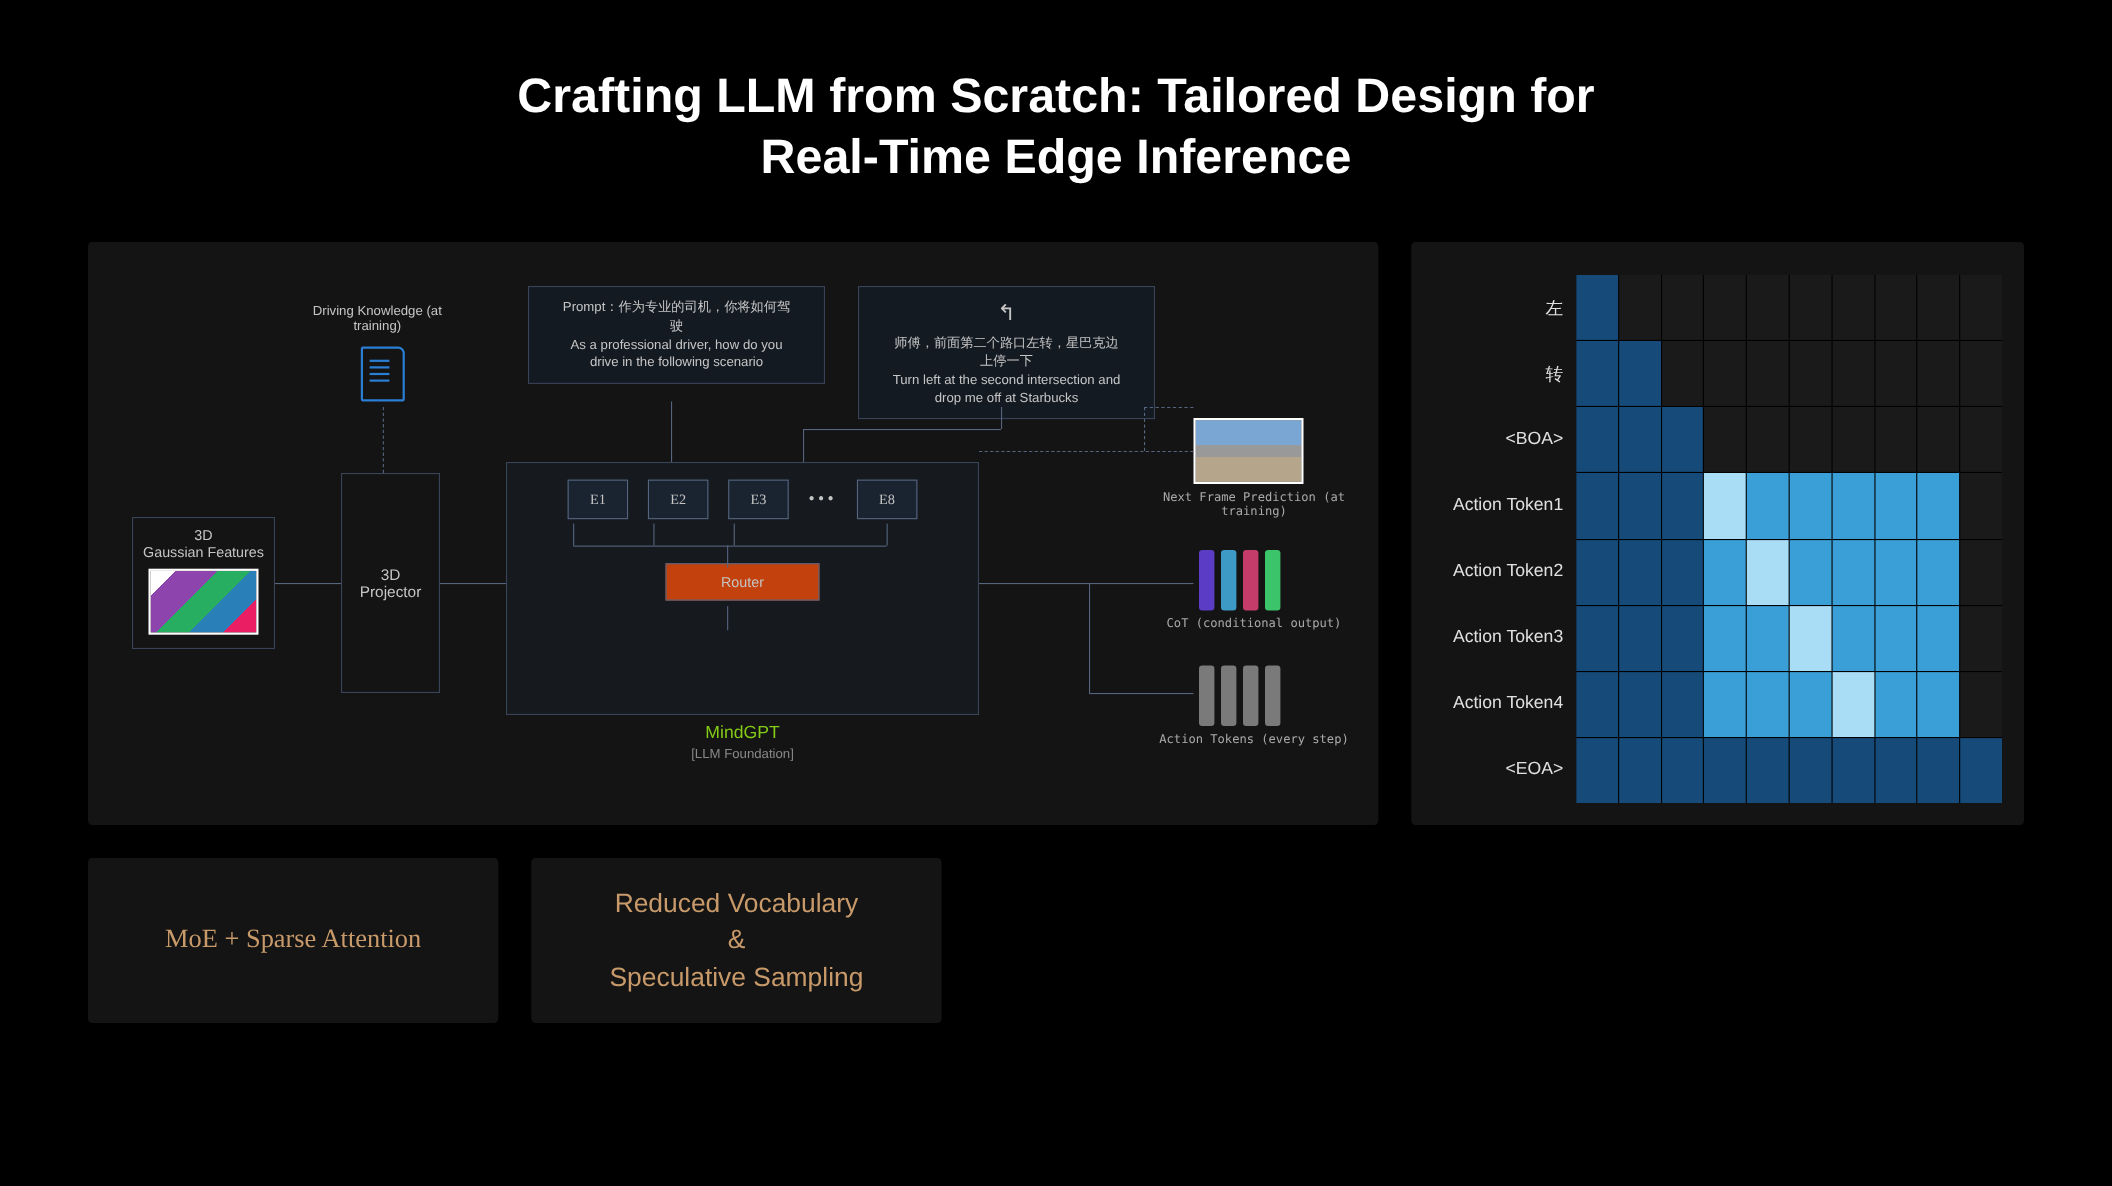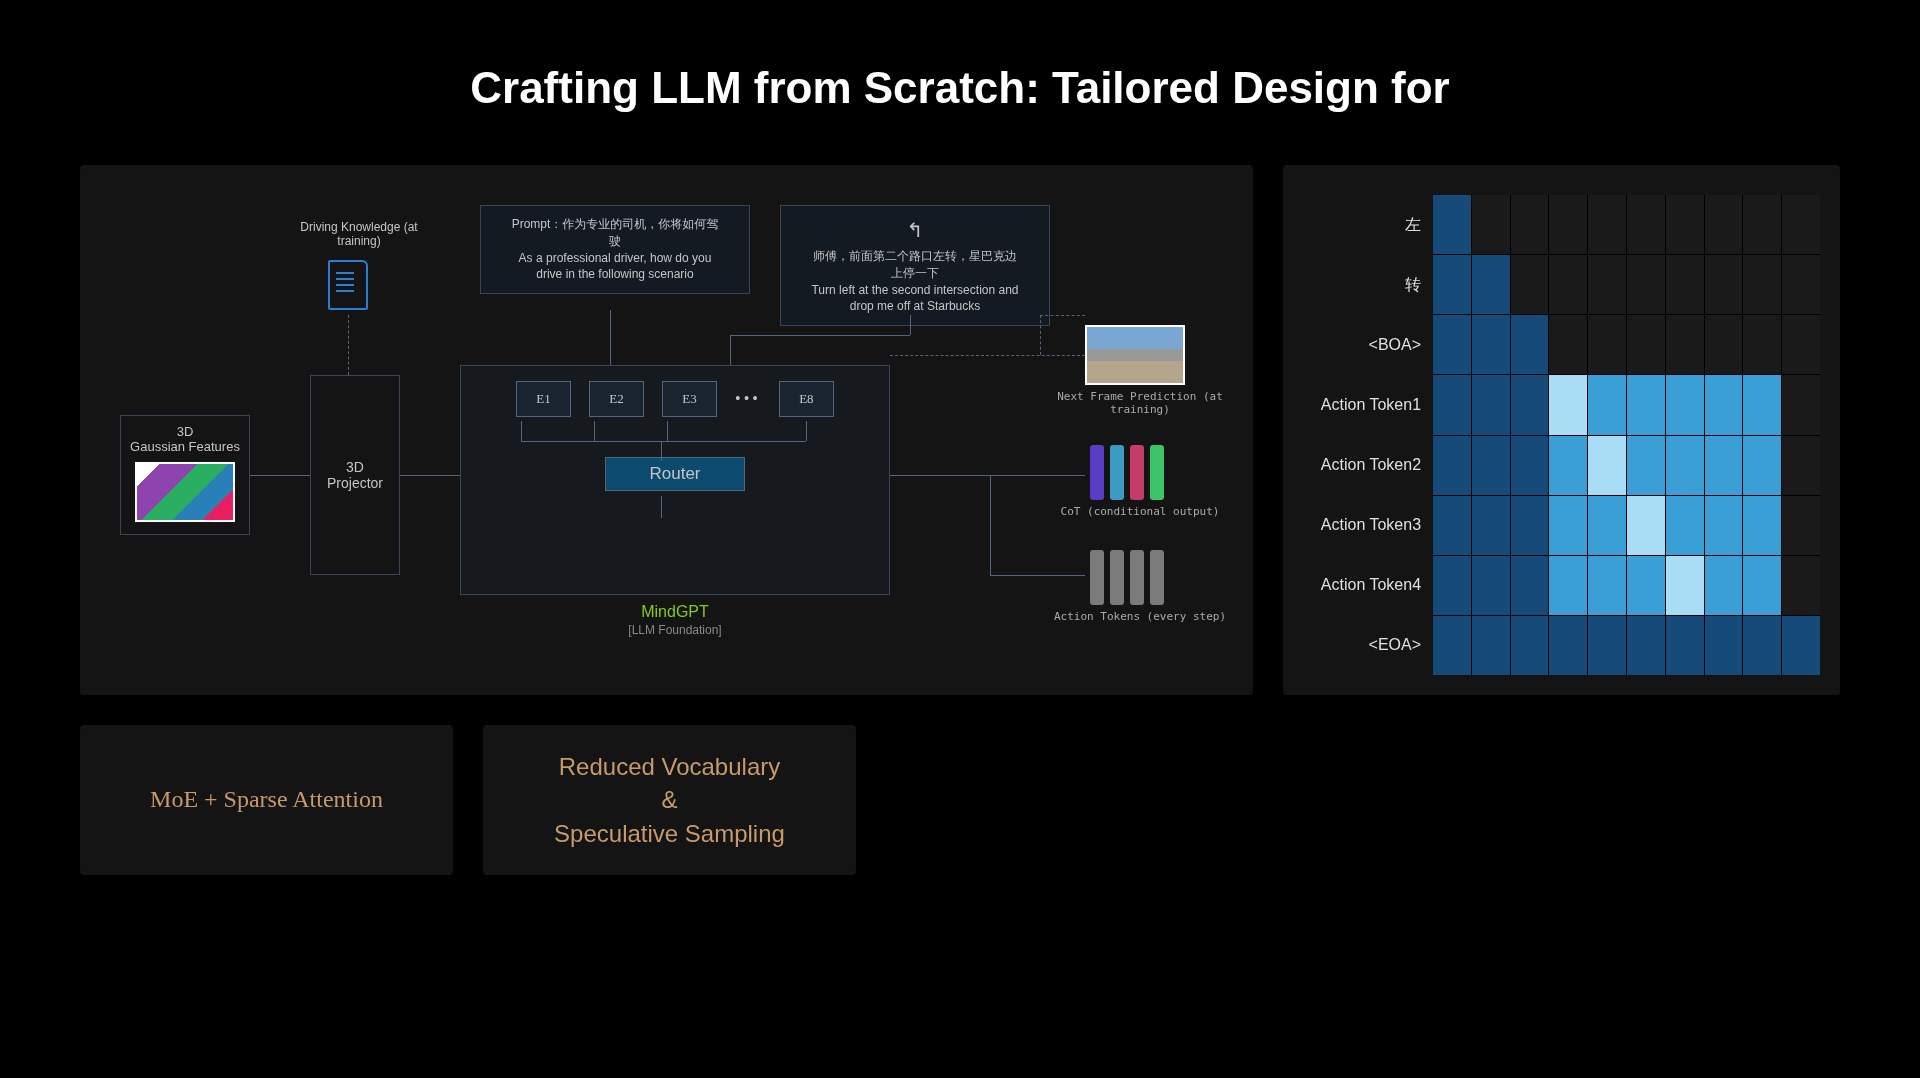--- a/index.html
+++ b/index.html
@@ -89,41 +89,41 @@
     display:flex; align-items:center; justify-content:center;
     text-align:center; font-size:14px; color:#c5c5c5;
   }
   .doc-icon {
     position:absolute; left:248px; top:95px;
     width:40px; height:50px;
     border:2px solid #2a7fd4;
     border-radius:2px 6px 2px 2px;
   }
   .doc-icon::before { content:""; position:absolute; left:6px; top:10px; width:18px; height:2px; background:#2a7fd4; box-shadow:0 6px 0 #2a7fd4,0 12px 0 #2a7fd4,0 18px 0 #2a7fd4; }
-  .doc-label { position:absolute; left:204px; top:55px; width:150px; font-size:12px; text-align:center; color:#c5c5c5; }
+  .doc-label { position:absolute; left:188px; top:55px; width:150px; font-size:12px; text-align:center; color:#c5c5c5; }
 
   .mindgpt-box {
     position:absolute; left:380px; top:200px;
     width:430px; height:230px;
     border:1px solid #3a4458;
     background: rgba(30,40,55,0.3);
     padding:15px;
   }
   .mindgpt-label {
     position:absolute; left:380px; top:438px; width:430px;
     text-align:center; color:#84cc16; font-size:16px;
   }
   .mindgpt-sublabel {
     position:absolute; left:380px; top:458px; width:430px;
     text-align:center; color:#888; font-size:12px;
   }
   .expert-row { display:flex; gap:18px; justify-content:center; align-items:center;font-family:Liberation Serif, serif; }
   .expert { width:55px; height:36px; border:1px solid #55657f; display:flex; align-items:center; justify-content:center; font-size:13px; color:#c5c5c5; background:#1a2330; }
   .dots { color:#c5c5c5; letter-spacing:3px; font-size:16px; }
-  .router { margin:40px auto 0; width:140px; height:34px; border:1px solid #55657f; display:flex; align-items:center; justify-content:center; font-size:17px; color:#c5c5c5; background:#0c4a6e; }
+  .router { margin:40px auto 0; width:140px; height:34px; border:1px solid #55657f; display:flex; align-items:center; justify-content:center; font-size:13px; color:#c5c5c5; background:#c2410c; }
   .sparse { margin:25px auto 0; width:300px; height:34px; border:1px solid #55657f; display:flex; align-items:center; justify-content:center; font-size:13px; color:#c5c5c5; background:#1a2330; }
 
   .prompt-box {
     position:absolute;
     border:1px solid #3a4458;
     padding:10px 28px;
     font-size:12px;
     text-align:center;
     color:#c5c5c5;
     line-height:1.4;
@@ -171,20 +171,21 @@
   .c-dark { background:#164a78; }
   .c-med  { background:#3a9fd6; }
   .c-light{ background:#a9dcf5; }
 </style>
 </head>
 <body>
 
 <div class="slide">
   <div class="title">
     <div>Crafting LLM from Scratch: Tailored Design for</div>
+    <div>Real-Time Edge Inference</div>
   </div>
 
   <div class="main-row">
     <div class="panel-left">
 
       <div class="doc-label">Driving Knowledge (at training)</div>
       <div class="doc-icon"></div>
       <div class="dashv" style="left:268px; top:150px; height:60px;"></div>
 
       <div class="gauss-box">

